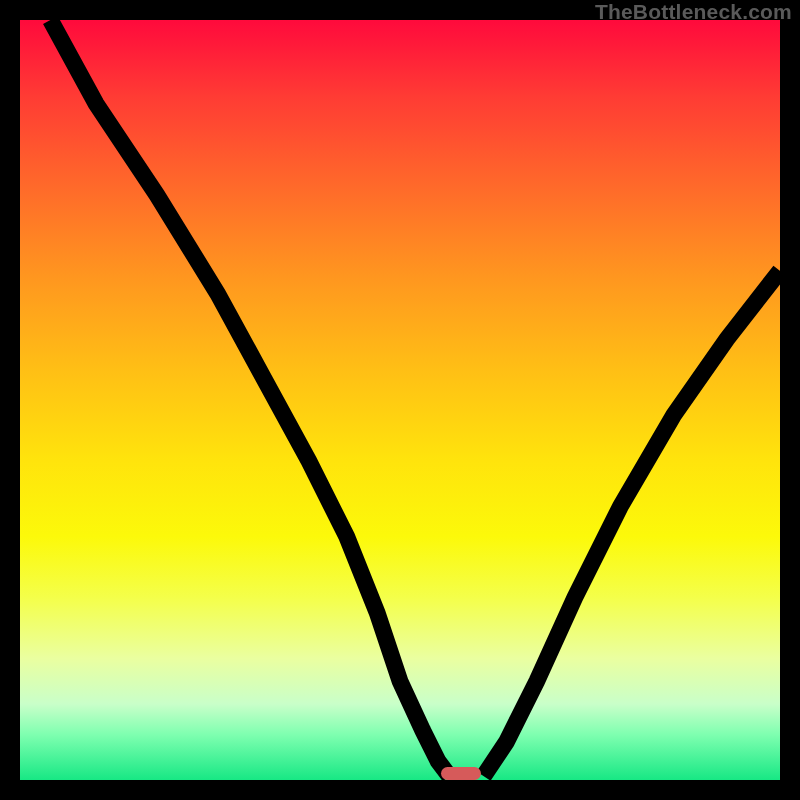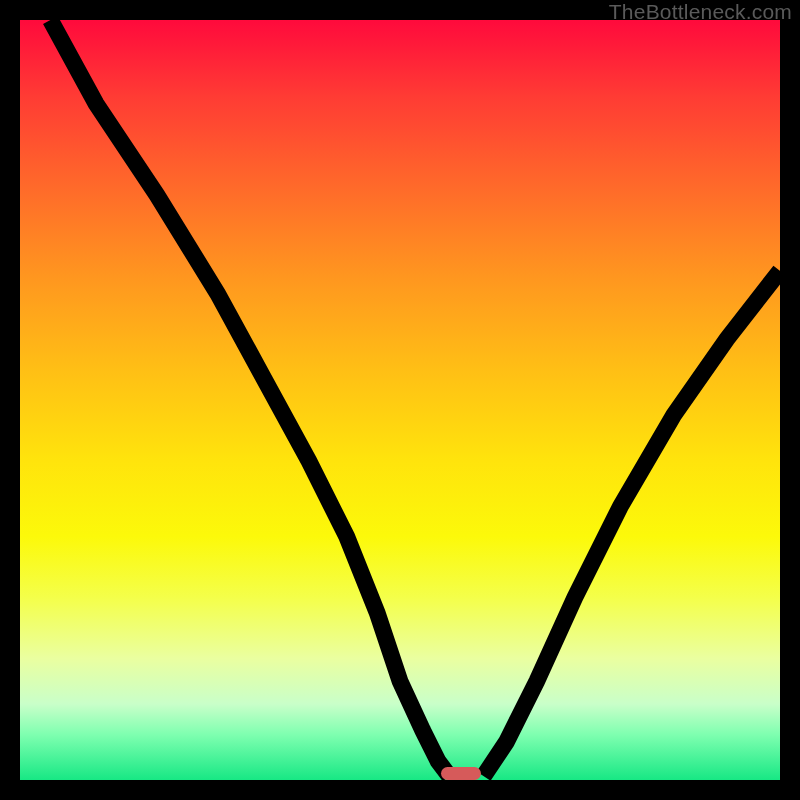--- a/index.html
+++ b/index.html
@@ -2,20 +2,21 @@
 <html><head>
 <meta charset="utf-8">
 <style>
   * { margin: 0; padding: 0; box-sizing: border-box; }
   html, body { width: 800px; height: 800px; overflow: hidden; background: #000; }
   .frame {
     width: 800px;
     height: 800px;
     background: #000;
     position: relative;
+    font-weight: bold;
   }
   .plot {
     position: absolute;
     left: 20px;
     top: 20px;
     width: 760px;
     height: 760px;
     background: linear-gradient(to bottom,
       #ff0a3c 0%,
       #ff3b34 10%,

